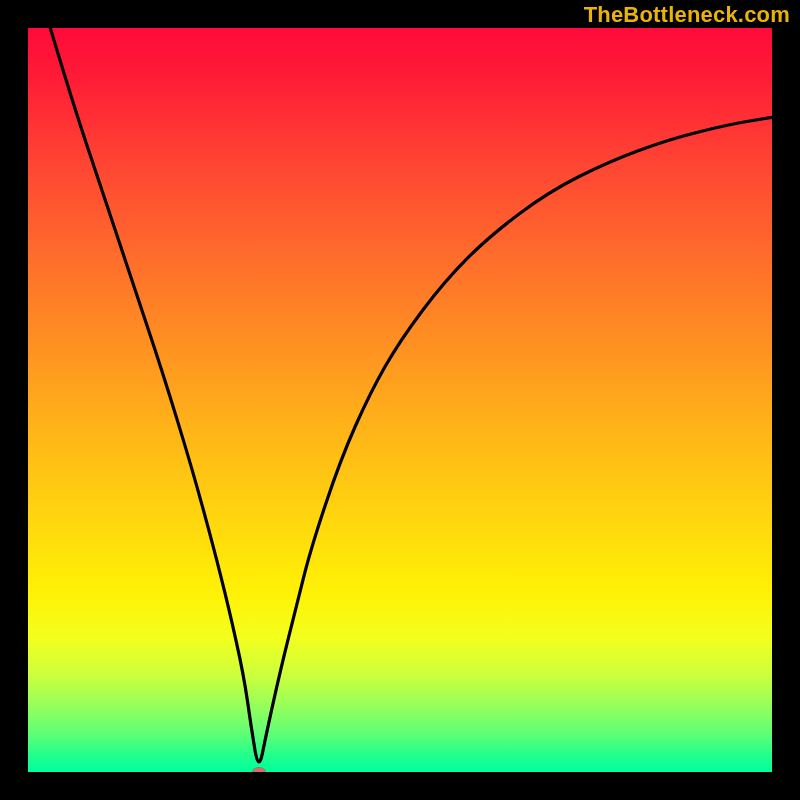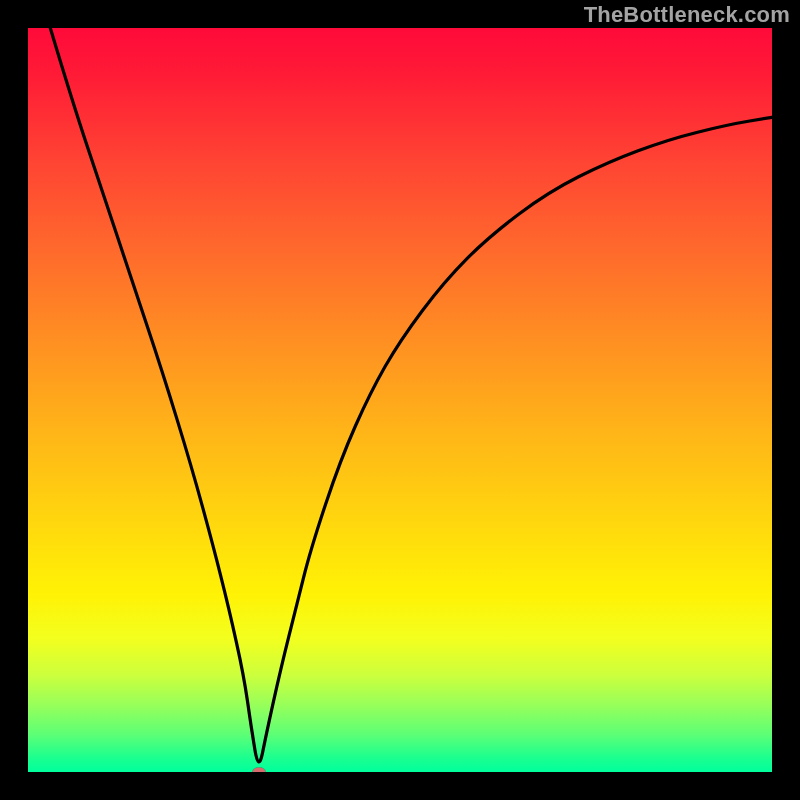--- a/index.html
+++ b/index.html
@@ -14,21 +14,21 @@
   .frame {
     position: relative;
     width: 800px;
     height: 800px;
     background: #000;
   }
   .watermark {
     position: absolute;
     top: 2px;
     right: 10px;
-    color: #a3a3a3;
+    color: #eab308;
     font-size: 22px;
     font-weight: 600;
     letter-spacing: 0.2px;
     z-index: 10;
   }
   .plot-area {
     position: absolute;
     left: 28px;
     top: 28px;
     width: 744px;

